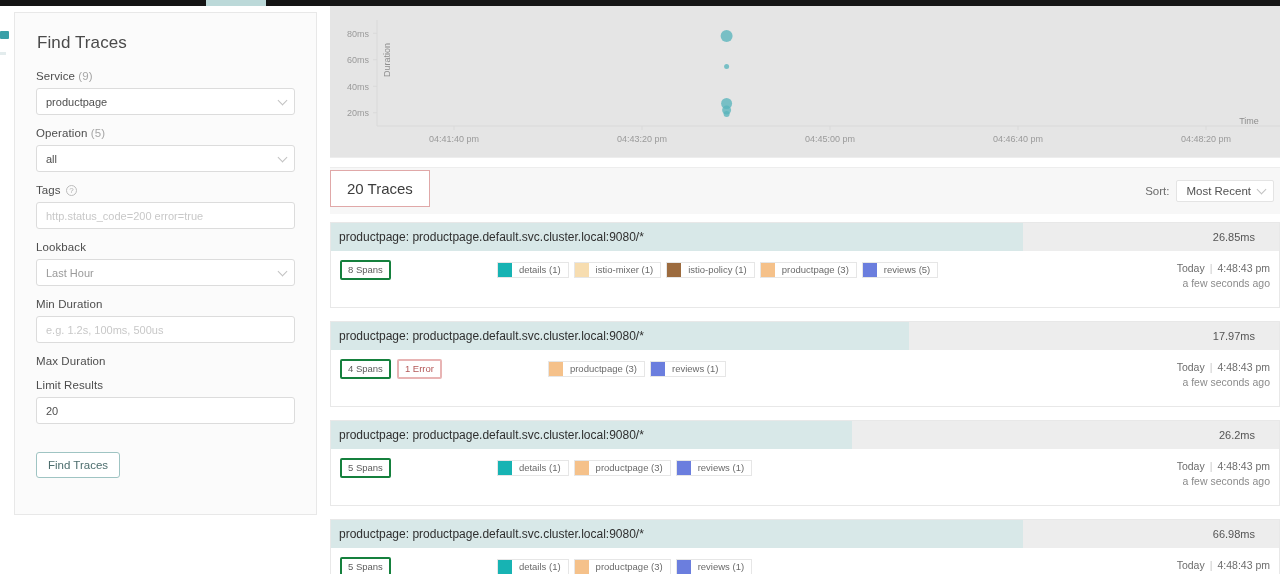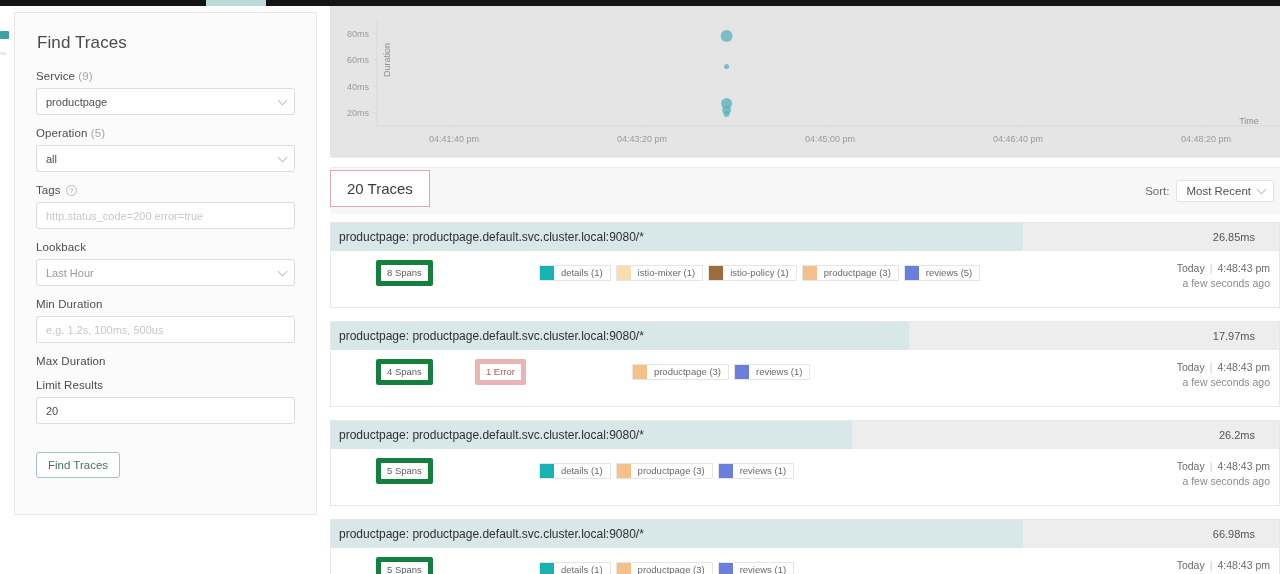--- a/index.html
+++ b/index.html
@@ -122,23 +122,23 @@
   }
   .trace-duration {
     position: absolute; right: 24px; top: 50%; transform: translateY(-50%);
     z-index: 2; font-size: 11px; color: #555;
   }
   .trace-body {
     position: relative; height: 56px; padding: 9px 9px 0 9px;
   }
   .chips { display: flex; align-items: center; }
   .chip {
-    border: 5px solid #15803d; border-radius: 2px; background: #fff;
+    border: 2px solid #15803d; border-radius: 2px; background: #fff;
     font-size: 9.5px; color: #5c5c5c; padding: 3px 6px; margin-right: 6px;
-    line-height: 1; display: flex; align-items: center; margin-left: 36px;
+    line-height: 1; display: flex; align-items: center;
   }
   .chip.error { border-color: #e8b4b4; color: #b35757; }
   .svc-chips { display: flex; align-items: center; margin-left: 100px; }
   .svc-chip {
     display: flex; align-items: center; border: 1px solid #e6e6e6;
     border-radius: 0; background: #fff; margin-right: 5px;
     font-size: 9.5px; color: #6a6a6a; padding: 0; overflow: hidden;
     height: 16px;
   }
   .svc-swatch { width: 14px; height: 16px; flex: 0 0 14px; }

